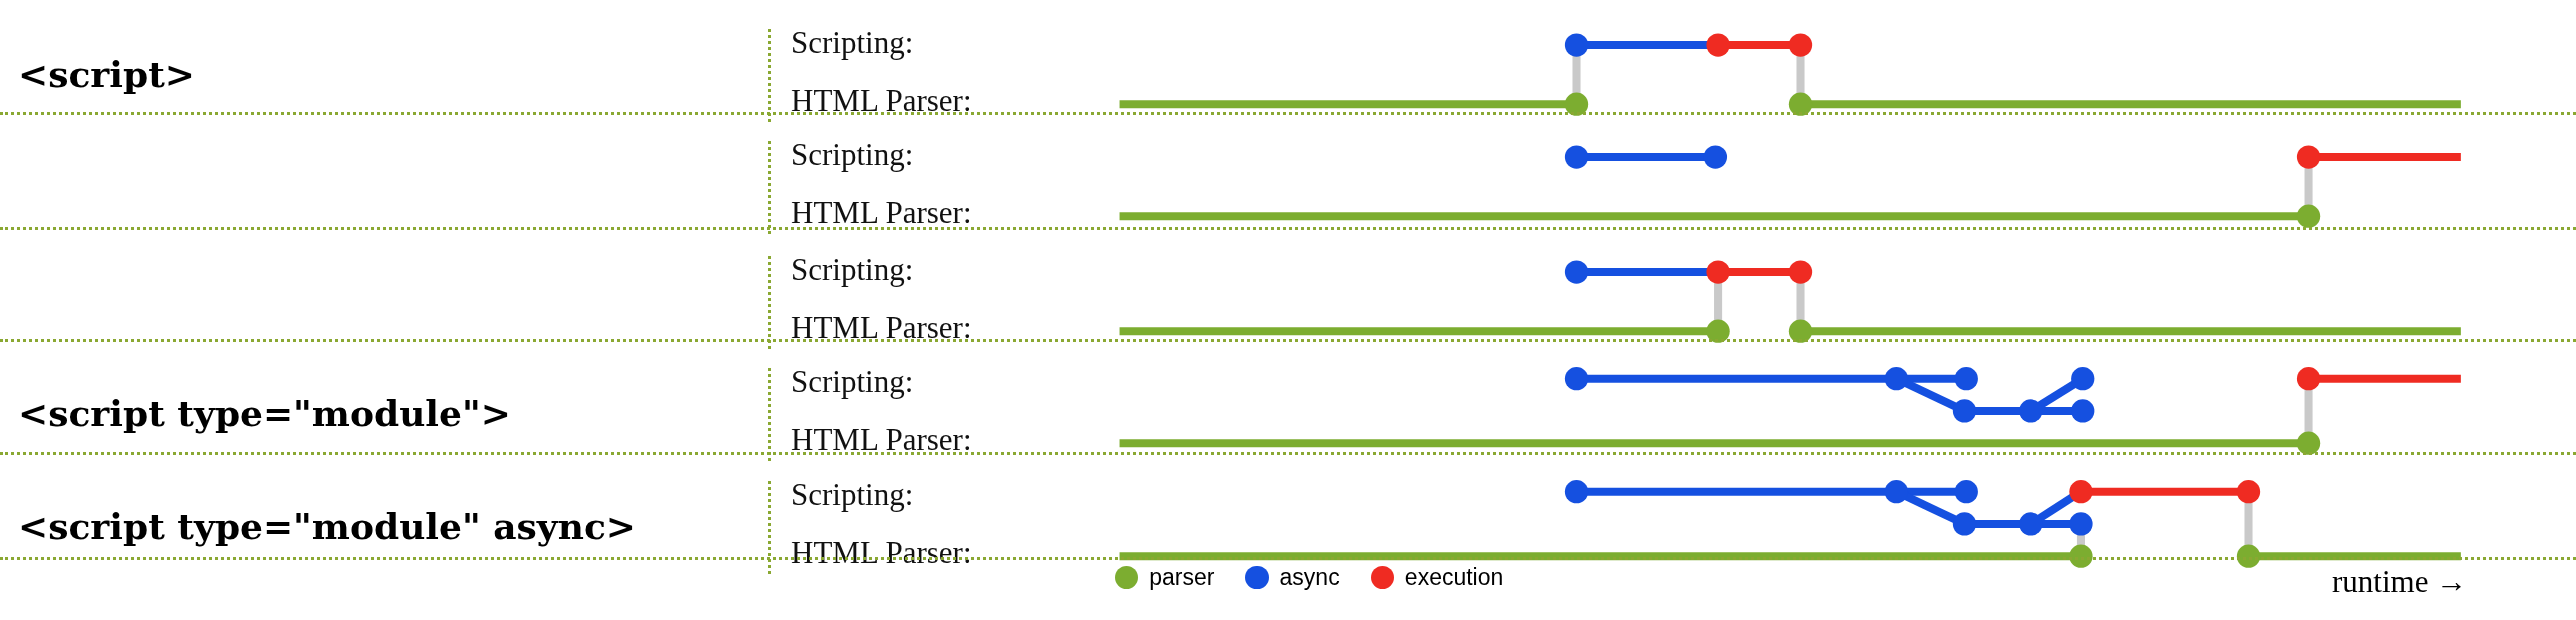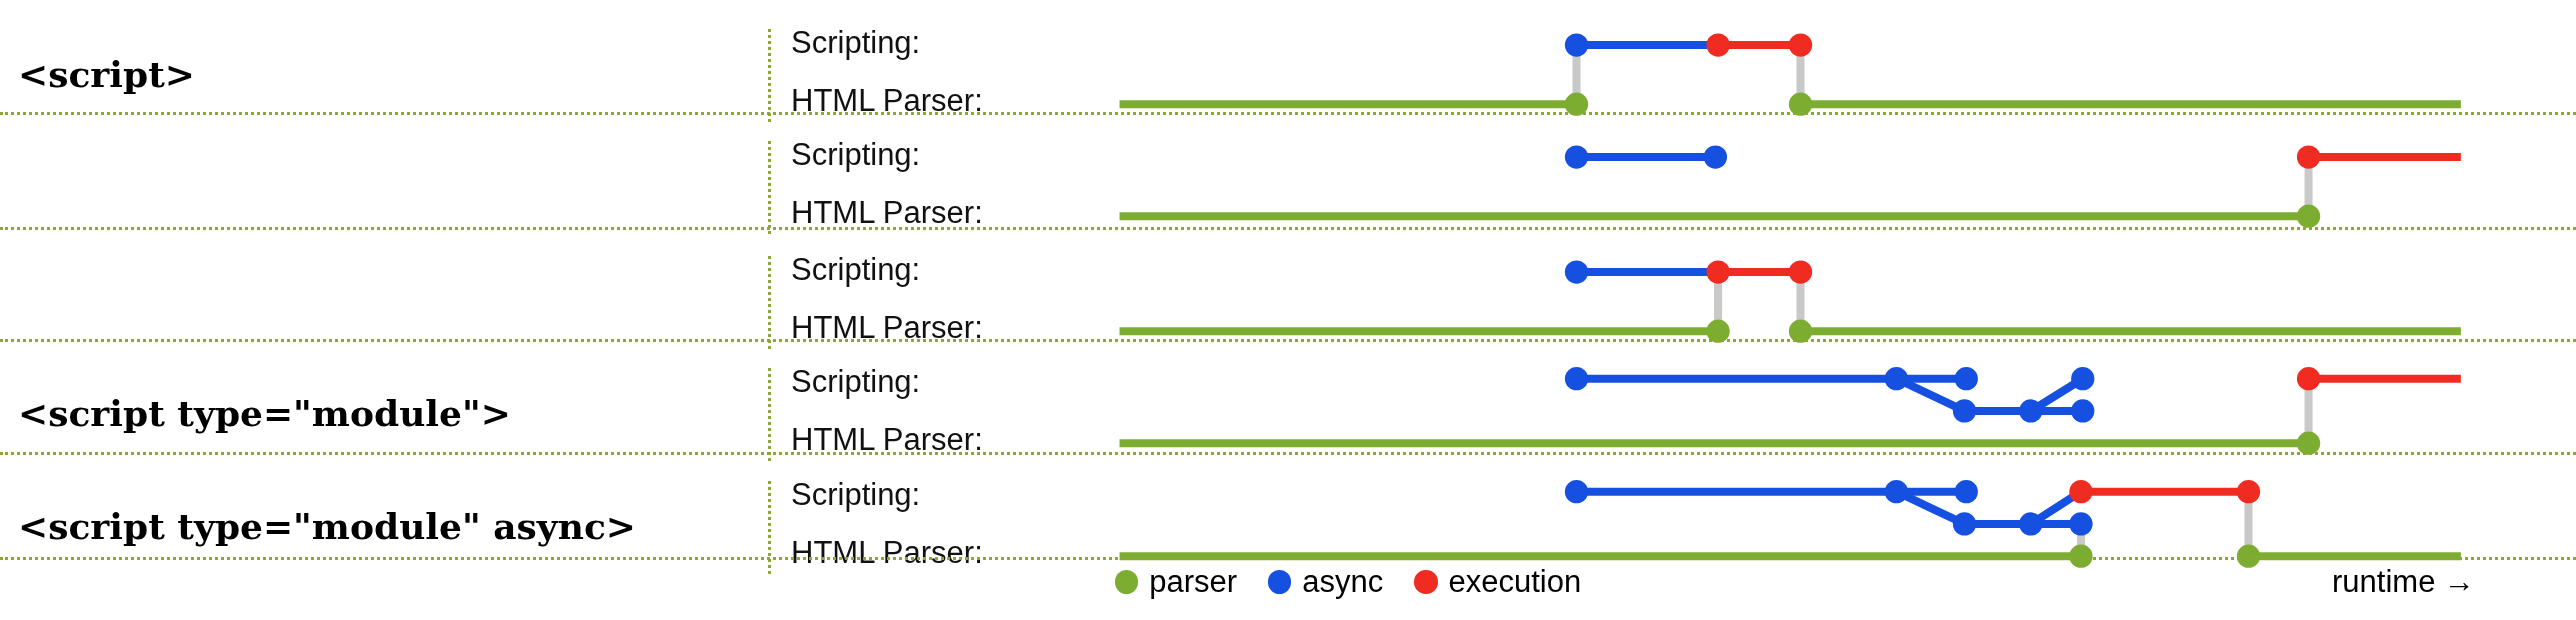--- a/index.html
+++ b/index.html
@@ -8,32 +8,32 @@
 
   .row{position:absolute;left:0;width:2044px;margin-top:20px;}
   .row-sep{position:absolute;left:0;width:2576px;height:0;
            border-top:3.6px dotted #8aa832;}
   .vsep{position:absolute;width:0;border-left:3.6px dotted #8aa832;}
 
   .case-label{position:absolute;font-family:"DejaVu Serif",serif;
               font-weight:bold;font-size:36px;color:#000;white-space:pre;
               letter-spacing:0px;}
 
-  .track-label{position:absolute;font-family:Liberation Sans, sans-serif;
+  .track-label{position:absolute;font-family:Liberation Serif, serif;
                font-size:31px;color:#111;white-space:nowrap;text-align:center;}
 
   .tl{position:absolute;left:0;top:0;}
 
   .legend{position:absolute;display:flex;align-items:center;gap:0px;}
   .legend-item{display:flex;align-items:center;margin-right:31px;}
   .legend-dot{width:23.4px;height:23.4px;border-radius:50%;margin-right:10.8px;display:block;}
-  .legend-text{font-size:31px;color:#000;font-family:"Liberation Sans",sans-serif;}
+  .legend-text{font-size:23px;color:#000;font-family:"Liberation Sans",sans-serif;}
 
   .runtime{position:absolute;font-size:31px;color:#000;white-space:nowrap;
-           font-family:Liberation Sans, sans-serif;}
+           font-family:Liberation Serif, serif;}
 </style>
 </head>
 <body>
 
 <div id="page">
 
   <div id="rows-host">
       <div class="row" style="top: 0px; height: 112px;">
         <div class="case-label" style="left: 18px; top: 33px;">&lt;script&gt;</div>
         <div class="vsep" style="left: 768px; top: 9px; height: 93px;"></div>

